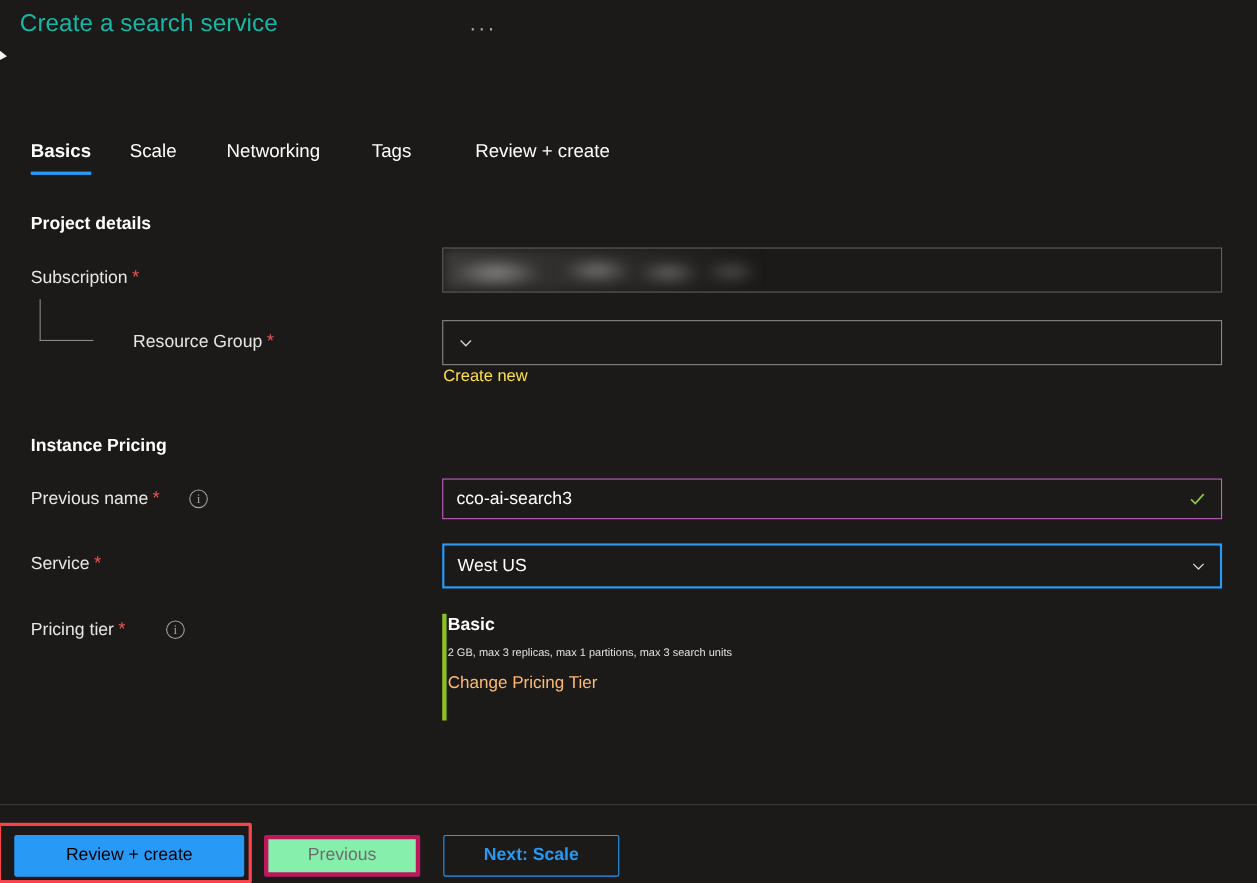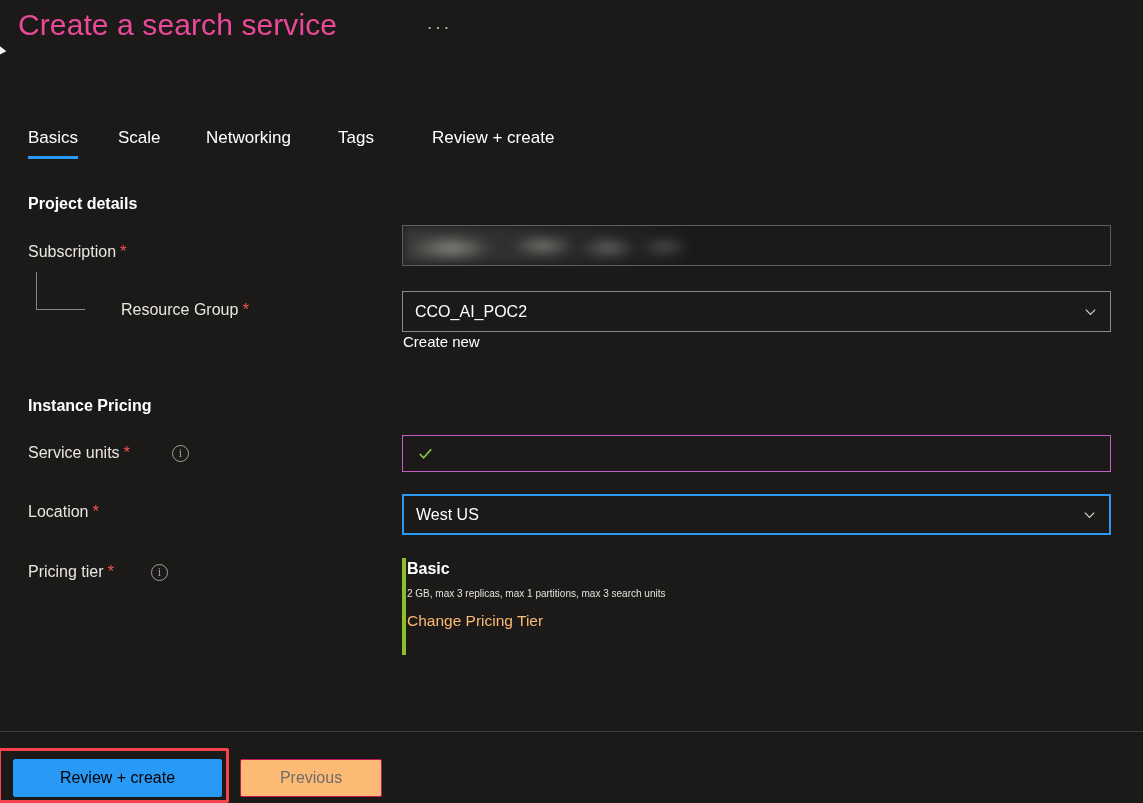--- a/index.html
+++ b/index.html
@@ -10,22 +10,22 @@
     font-family: "Liberation Sans", sans-serif;
     color: #ffffff;
     overflow: hidden;
   }
   .page { position: relative; width: 1143px; height: 803px; background: #1b1a19; }
 
   
   .header { position: absolute; left: 0; top: 0; width: 1143px; height: 62px; }
   .page-title {
     position: absolute; left: 18px; top: 8px;
-    font-size: 30px; font-weight: 400; letter-spacing: 0.1px;
-    color: #ec4899; white-space: nowrap;
+    font-size: 22px; font-weight: 400; letter-spacing: 0.1px;
+    color: #14b8a6; white-space: nowrap;
   }
   .ellipsis-menu {
     position: absolute; left: 426px; top: 19px;
     width: 26px; height: 22px;
     font-size: 19px; line-height: 16px; letter-spacing: 2px;
     color: #b5b3b0; text-align: center; cursor: pointer;
   }
   .cursor-artifact {
     position: absolute; left: -3px; top: 46px;
     width: 0; height: 0;
@@ -36,21 +36,21 @@
     opacity: .95;
   }
 
   
   .tabs { position: absolute; left: 0; top: 128px; height: 40px; }
   .tab {
     position: absolute; top: 0;
     font-size: 17px; color: #ffffff; white-space: nowrap;
     padding-bottom: 11px; cursor: pointer;
   }
-  .tab.active { font-weight: normal; }
+  .tab.active { font-weight: bold; }
   .tab.active::after {
     content: ""; position: absolute; left: 0; right: 0; bottom: 0;
     height: 3px; background: #2899f5;
   }
   .tab-basics     { left: 28px; }
   .tab-scale      { left: 118px; }
   .tab-networking { left: 206px; }
   .tab-tags       { left: 338px; }
   .tab-review     { left: 432px; }
 
@@ -130,21 +130,21 @@
     border: 2px solid #2899f5;
   }
   .chev {
     width: 16px; height: 16px; color: #d6d4d1;
     display: inline-flex; align-items: center; justify-content: center;
   }
   .chev svg { width: 15px; height: 15px; }
 
   .link {
     position: absolute; left: 403px;
-    font-size: 15px; color: #ffffff; cursor: pointer; white-space: nowrap;
+    font-size: 15px; color: #fde047; cursor: pointer; white-space: nowrap;
   }
   .link-createnew { top: 333px; }
 
   .textbox {
     top: 435px; height: 37px;
     border: 1px solid #c45ec4;
     background: #1b1a19;
     display: flex; align-items: center;
     padding: 0 12px;
     cursor: text;
@@ -174,21 +174,21 @@
     font-size: 16px; font-family: "Liberation Sans", sans-serif;
     display: flex; align-items: center; justify-content: center;
     cursor: pointer; border-radius: 2px;
   }
   .btn-review {
     left: 13px; top: 759px; width: 209px;
     background: #2899f5; color: #000000; border: 1px solid #2899f5;
   }
   .btn-previous {
     left: 240px; top: 759px; width: 142px;
-    background: #fdba74; color: #6f6d6b; border: 1px solid #be185d;
+    background: #86efac; color: #6f6d6b; border: 4px solid #be185d;
     cursor: default;
   }
   .btn-next {
     left: 403px; top: 759px; width: 160px;
     background: #1b1a19; color: #2899f5; border: 1px solid #2899f5;
     font-weight: bold;
   }
   .highlight-box {
     position: absolute; left: -2px; top: 748px; width: 231px; height: 55px;
     border: 3px solid #f8434a; border-radius: 2px; pointer-events: none;
@@ -223,47 +223,47 @@
 
   <div class="field-label lbl-resgroup">
     <span>Resource Group</span><span class="req">*</span>
   </div>
 
   <div class="ctl subscription-box">
     <div class="blur-mask"></div>
   </div>
 
   <div class="ctl dropdown dd-resgroup">
-    <span class="val">CCO_AI_POC2</span>
     <span class="chev">
       <svg viewBox="0 0 16 16" fill="none" stroke="currentColor" stroke-width="1.3">
           <path d="M3 6 L8 11 L13 6"></path>
         </svg>
     </span>
   </div>
 
   <div class="link link-createnew">Create new</div>
 
   <div class="section-head sh-instance">Instance Pricing</div>
 
   <div class="field-label lbl-servicename">
-    <span>Service units</span><span class="req">*</span>
+    <span>Previous name</span><span class="req">*</span>
   </div>
   <div class="info-icon info-servicename">i</div>
 
   <div class="field-label lbl-location">
-    <span>Location</span><span class="req">*</span>
+    <span>Service</span><span class="req">*</span>
   </div>
 
   <div class="field-label lbl-pricingtier">
     <span>Pricing tier</span><span class="req">*</span>
   </div>
   <div class="info-icon info-pricingtier">i</div>
 
   <div class="ctl textbox">
+    <span class="val">cco-ai-search3</span>
     <span class="check">
       <svg viewBox="0 0 20 20" fill="none" stroke="currentColor" stroke-width="1.7">
           <path d="M4 10.5 L8 14.5 L16 5.5"></path>
         </svg>
     </span>
   </div>
 
   <div class="ctl dropdown dd-location">
     <span class="val">West US</span>
     <span class="chev">
@@ -275,15 +275,16 @@
 
   <div class="ctl pricing-card">
     <div class="pt-title">Basic</div>
     <div class="pt-desc">2 GB, max 3 replicas, max 1 partitions, max 3 search units</div>
     <div class="pt-link">Change Pricing Tier</div>
   </div>
 
   <div class="footer-divider"></div>
   <div class="btn btn-review">Review + create</div>
   <div class="btn btn-previous">Previous</div>
+  <div class="btn btn-next">Next: Scale</div>
   <div class="highlight-box"></div>
 
 </div>
 
 </body></html>

